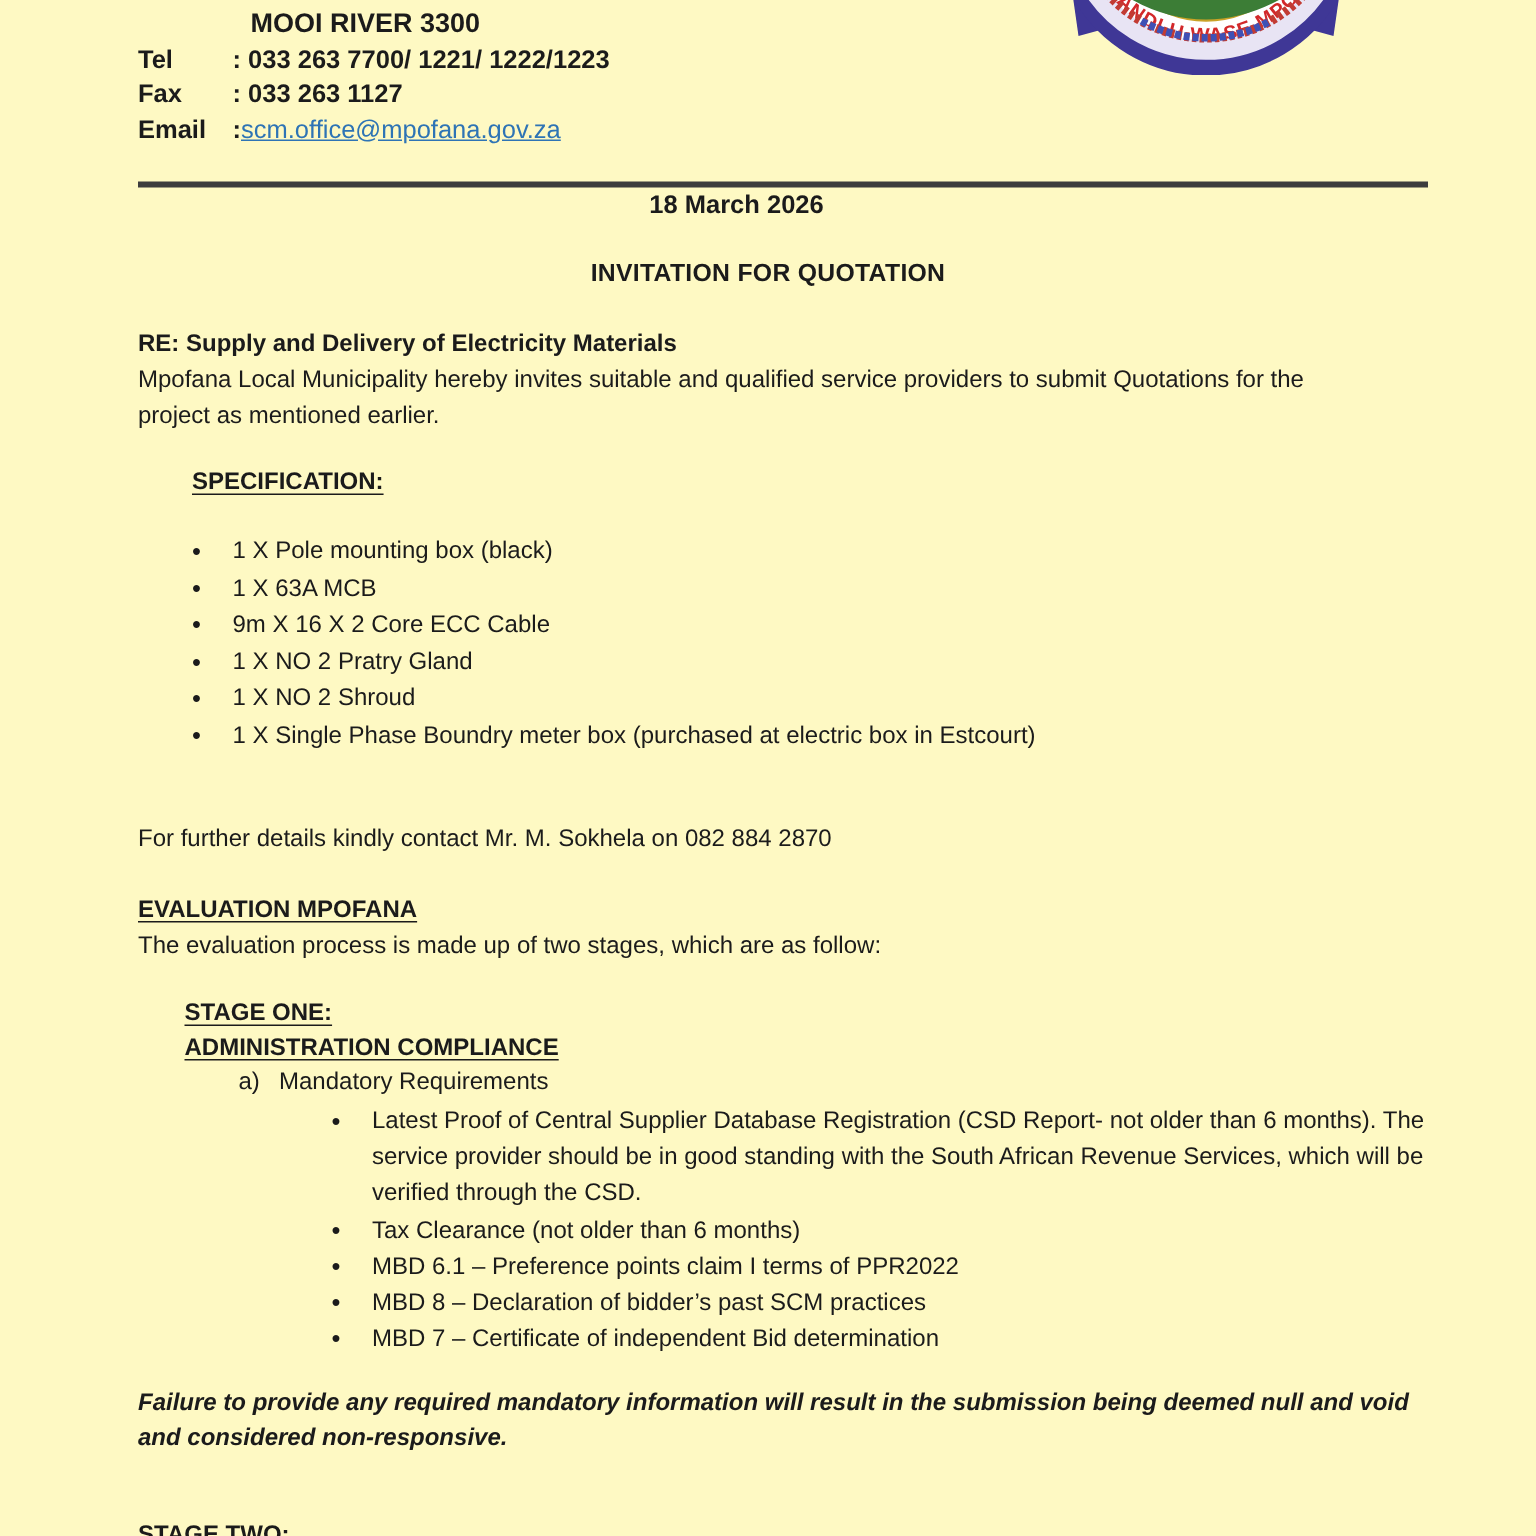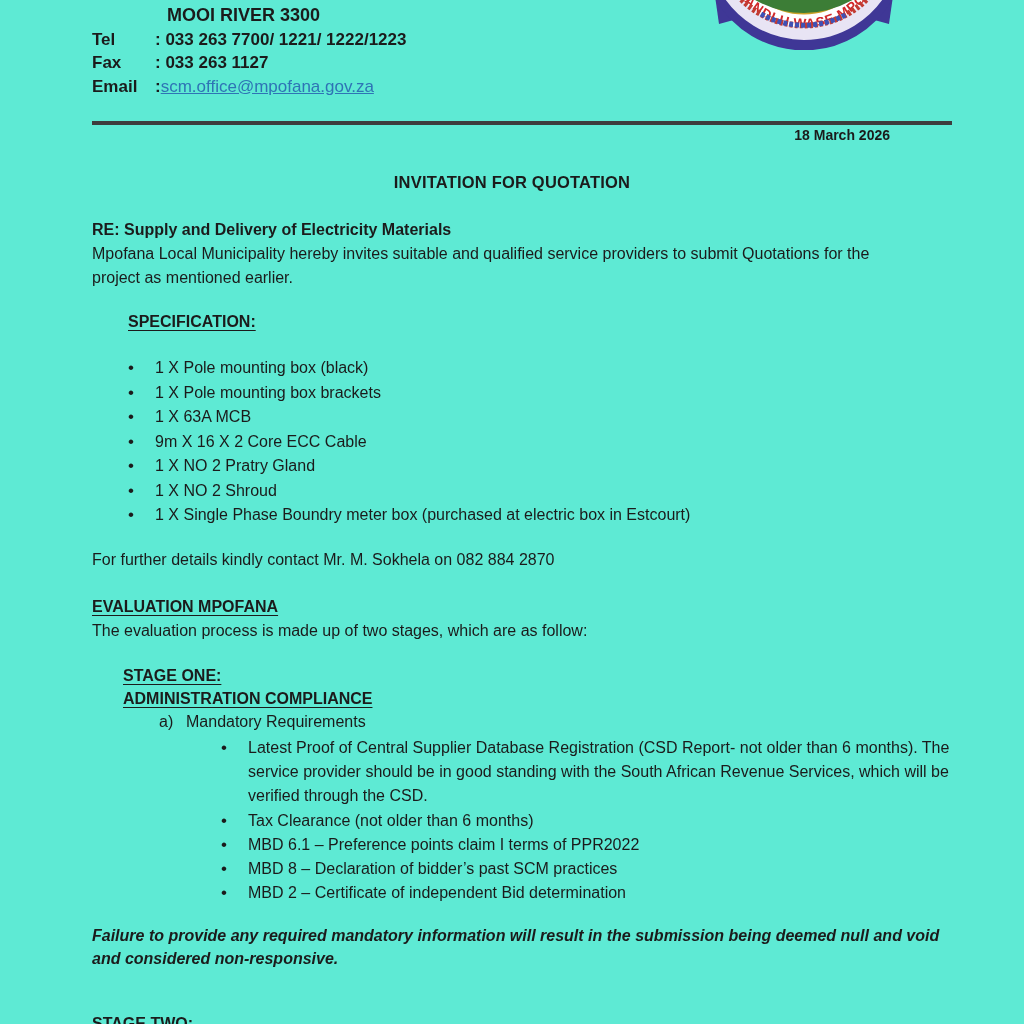--- a/index.html
+++ b/index.html
@@ -1,35 +1,35 @@
 <!DOCTYPE html>
 <html><head>
 <meta charset="utf-8">
 <style>
   html,body{margin:0;padding:0;}
   body{
     width:1024px;height:1024px;overflow:hidden;background:#ffffff;
     font-family:"Liberation Sans","DejaVu Sans",sans-serif;color:#1b1b1b;
   }
-  .page{position:relative;width:1024px;height:1024px;background:#5eead4;overflow:hidden;}
+  .page{position:relative;width:1024px;height:1024px;background:#fef9c3;overflow:hidden;}
 
   
   .hdr{position:absolute;left:92px;top:4px;font-size:17px;font-weight:bold;line-height:23.5px;}
   .hdr .addr{margin-left:75px;font-size:18px;}
   .hdr-row{display:flex;}
   .hdr-row .lbl{width:63px;}
   .hdr-row a{color:#2e74b5;text-decoration:underline;font-weight:normal;}
 
   .logo-clip{position:absolute;left:701px;top:0;width:206px;height:50px;overflow:hidden;}
   .logo-clip svg{display:block;margin-top:-154px;}
 
   .rule{position:absolute;left:92px;top:121px;width:860px;height:4px;background:#3d3d3d;}
 
-  .dateline{position:absolute;left:92px;top:127px;width:798px;text-align:right;
-    font-size:14px;font-weight:bold;}
+  .dateline{position:absolute;left:92px;top:127px;width:798px;text-align:center;
+    font-size:17px;font-weight:bold;}
 
   .title{position:absolute;left:0;top:173px;width:1024px;text-align:center;
     font-size:16.5px;font-weight:bold;letter-spacing:.2px;}
 
   
   .sec{position:absolute;left:92px;font-size:16px;line-height:24px;}
   .re-block{top:218px;width:828px;}
   .re-line{font-weight:bold;}
   .u-head{font-weight:bold;text-decoration:underline;text-underline-offset:3px;}
 
@@ -113,21 +113,20 @@
   <div class="sec re-block">
     <div class="re-line">RE: Supply and Delivery of Electricity Materials</div>
     <div>Mpofana Local Municipality hereby invites suitable and qualified service providers to submit Quotations for the project as mentioned earlier.</div>
   </div>
 
   <div class="sec spec-head">
     <span class="u-head">SPECIFICATION:</span>
   </div>
   <ul class="sec doc-list spec-list">
       <li>1 X Pole mounting box (black)</li>
-      <li>1 X Pole mounting box brackets</li>
       <li>1 X 63A MCB</li>
       <li>9m X 16 X 2 Core ECC Cable</li>
       <li>1 X NO 2 Pratry Gland</li>
       <li>1 X NO 2 Shroud</li>
       <li>1 X Single Phase Boundry meter box (purchased at electric box in Estcourt)</li>
     </ul>
 
   <div class="sec contact-note">For further details kindly contact Mr. M. Sokhela on 082 884 2870</div>
 
   <div class="sec eval-block">
@@ -140,21 +139,21 @@
     <div><span class="u-head">ADMINISTRATION COMPLIANCE</span></div>
     <div class="mand-row">
       <span class="marker">a)</span>
       <span>Mandatory Requirements</span>
     </div>
     <ul class="doc-list req-list">
         <li>Latest Proof of Central Supplier Database Registration (CSD Report- not older than 6 months). The service provider should be in good standing with the South African Revenue Services, which will be verified through the CSD.</li>
         <li>Tax Clearance (not older than 6 months)</li>
         <li>MBD 6.1 – Preference points claim I terms of PPR2022</li>
         <li>MBD 8 – Declaration of bidder’s past SCM practices</li>
-        <li>MBD 2 – Certificate of independent Bid determination</li>
+        <li>MBD 7 – Certificate of independent Bid determination</li>
       </ul>
   </div>
 
   <div class="sec warning">Failure to provide any required mandatory information will result in the submission being deemed null and void and considered non-responsive.</div>
 
   <div class="sec stage-two">
     <span class="u-head">STAGE TWO:</span>
   </div>
 
 </div>

